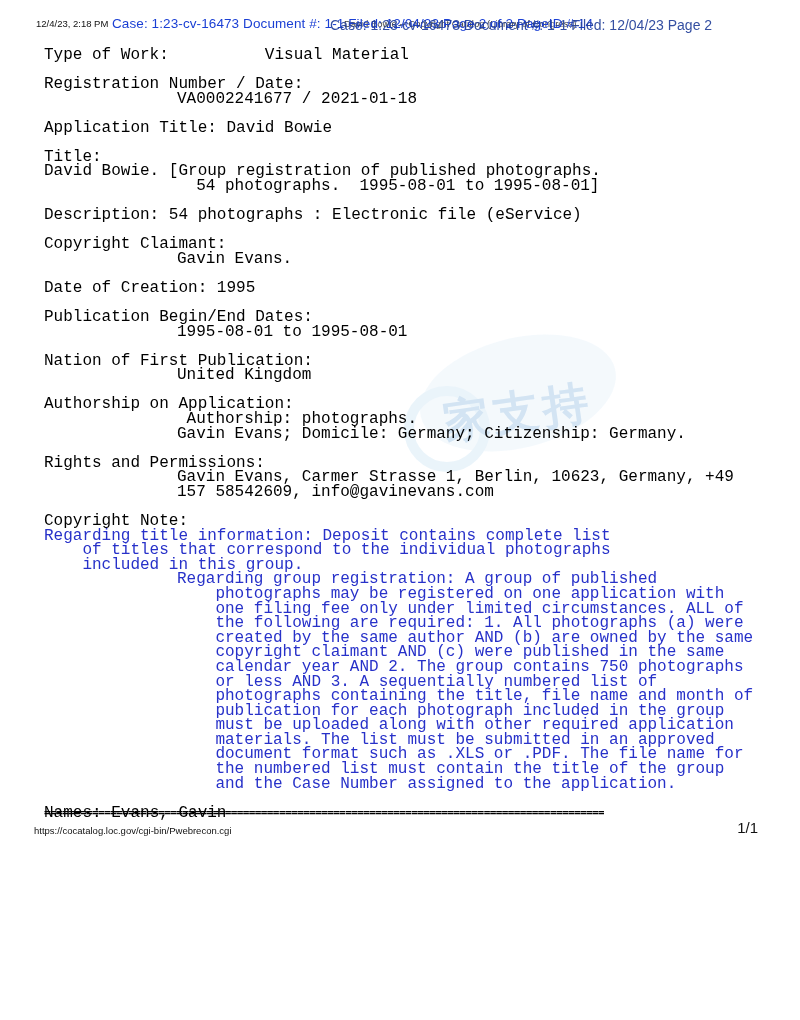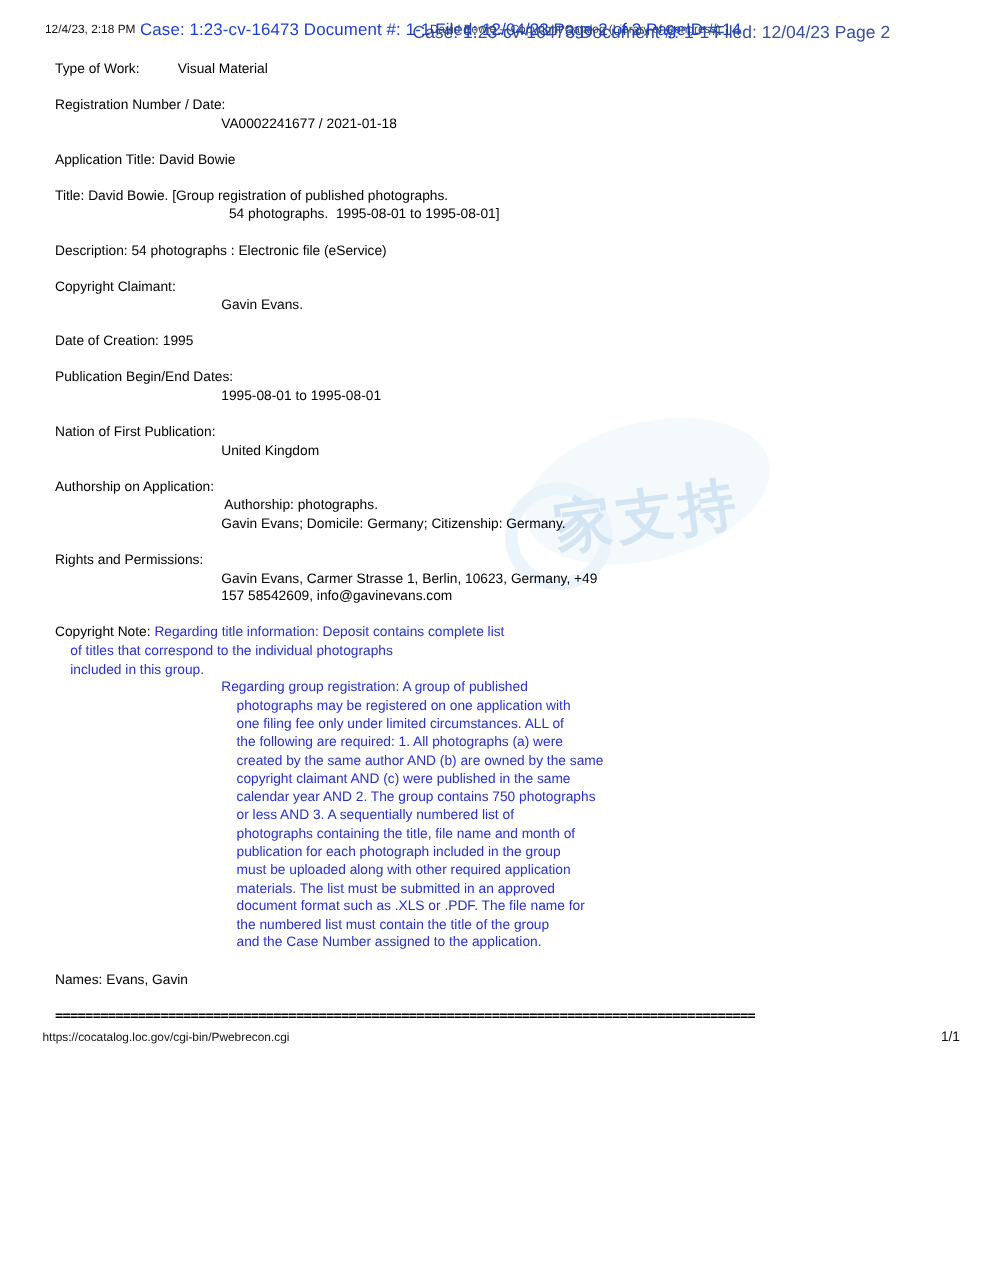--- a/index.html
+++ b/index.html
@@ -69,22 +69,22 @@
     opacity: 0.85;
     padding-left: 44px;
   }
 
   
   .record {
     position: absolute;
     left: 44px;
     top: 48px;
     width: 620px;
-    font-family: Liberation Sans, sans-serif;
-    font-size: 11px;
+    font-family: Liberation Mono, monospace;
+    font-size: 16px;
     line-height: 14.6px;
   }
   .row {
     position: relative;
     margin-bottom: 14.5px;
   }
   .block {
     white-space: pre;
   }
   .indent {
@@ -118,24 +118,24 @@
   .ftr-url {
     position: absolute;
     left: 34px;
     bottom: 16px;
     font-family: "Liberation Sans", sans-serif;
     font-size: 9.5px;
     color: #111;
   }
   .ftr-page {
     position: absolute;
-    right: 32px;
+    right: 42px;
     bottom: 16px;
     font-family: "Liberation Sans", sans-serif;
-    font-size: 11px;
+    font-size: 15px;
     color: #111;
   }
 
   
   .wm {
     position: absolute;
     left: 398px;
     top: 330px;
     width: 240px;
     height: 240px;

